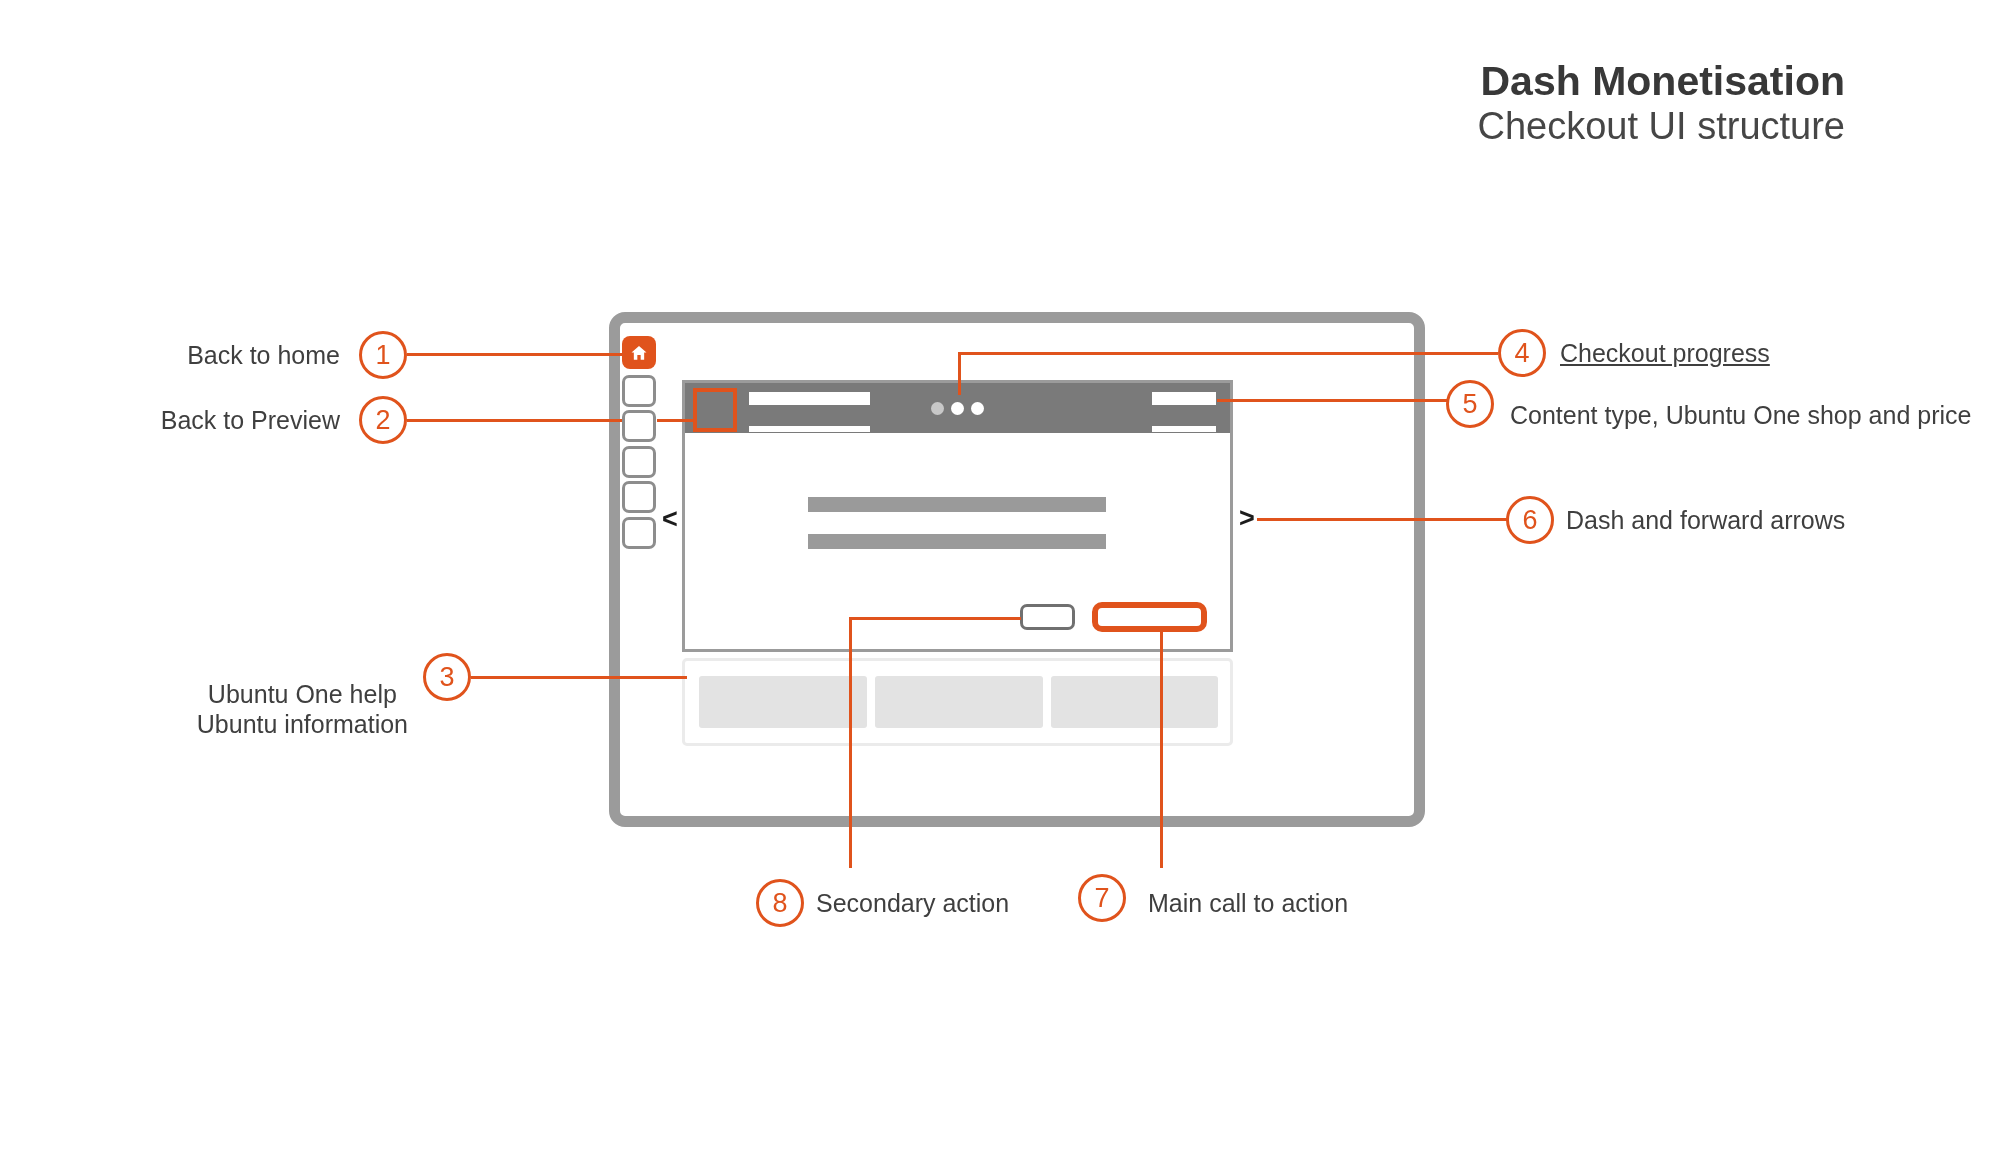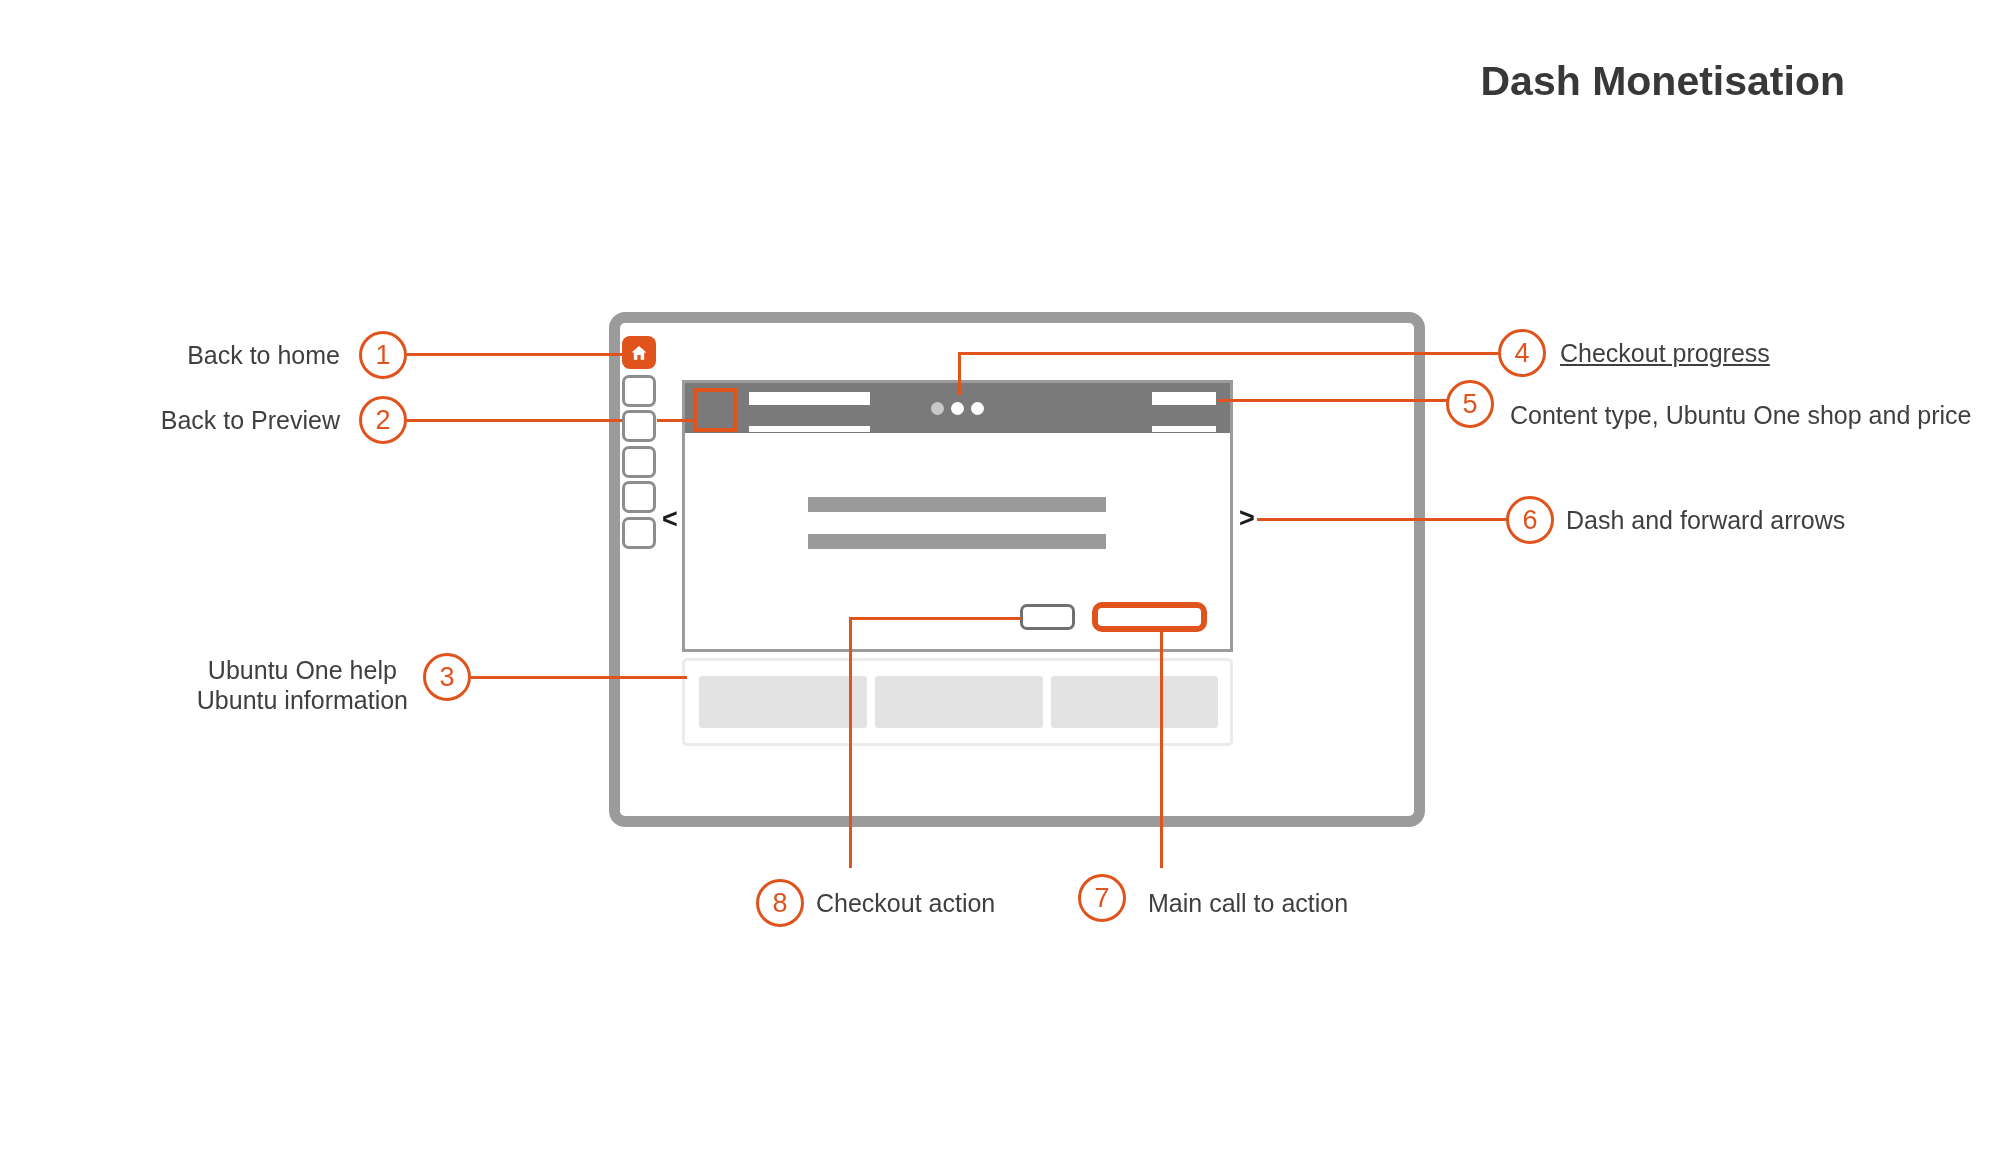--- a/index.html
+++ b/index.html
@@ -84,34 +84,35 @@
   .c5{left:1446px;top:380px;}
   .c6{left:1506px;top:496px;}
   .c7{left:1078px;top:874px;}
   .c8{left:756px;top:879px;}
 
   
   .lbl{position:absolute;font-size:25px;color:var(--text);line-height:30px;white-space:nowrap;}
   .lbl.right{text-align:center;}
   .l1{right:1660px;top:340px;}
   .l2{right:1660px;top:405px;}
-  .l3{right:1592px;top:655px;}
+  .l3{right:1592px;top:679px;}
   .l4{left:1560px;top:338px;text-decoration:underline;}
   .l5{left:1510px;top:400px;}
   .l6{left:1566px;top:505px;}
   .l7{left:1148px;top:888px;}
   .l8{left:816px;top:888px;}
 </style>
 </head>
 <body>
 
 <div class="canvas">
 
   <header class="title">
     <div class="t1">Dash Monetisation</div>
+    <div class="t2">Checkout UI structure</div>
   </header>
 
   <div class="window"></div>
 
   <div class="home-btn">
     <svg width="20" height="20" viewBox="0 0 24 24">
       <path fill="#ffffff" d="M12 3.5 L21 11.5 H18.2 V20 H14 V14.5 H10 V20 H5.8 V11.5 H3 Z"></path>
     </svg>
   </div>
   <div class="side-btn sq1"></div>
@@ -176,15 +177,15 @@
   <div class="lbl right l1">Back to home</div>
   <div class="lbl right l2">Back to Preview</div>
   <div class="lbl right l3">
     <div>Ubuntu One help</div>
     <div>Ubuntu information</div>
   </div>
   <div class="lbl l4">Checkout progress</div>
   <div class="lbl l5">Content type, Ubuntu One shop and price</div>
   <div class="lbl l6">Dash and forward arrows</div>
   <div class="lbl l7">Main call to action</div>
-  <div class="lbl l8">Checkout action</div>
+  <div class="lbl l8">Secondary action</div>
 
 </div>
 
 </body></html>

